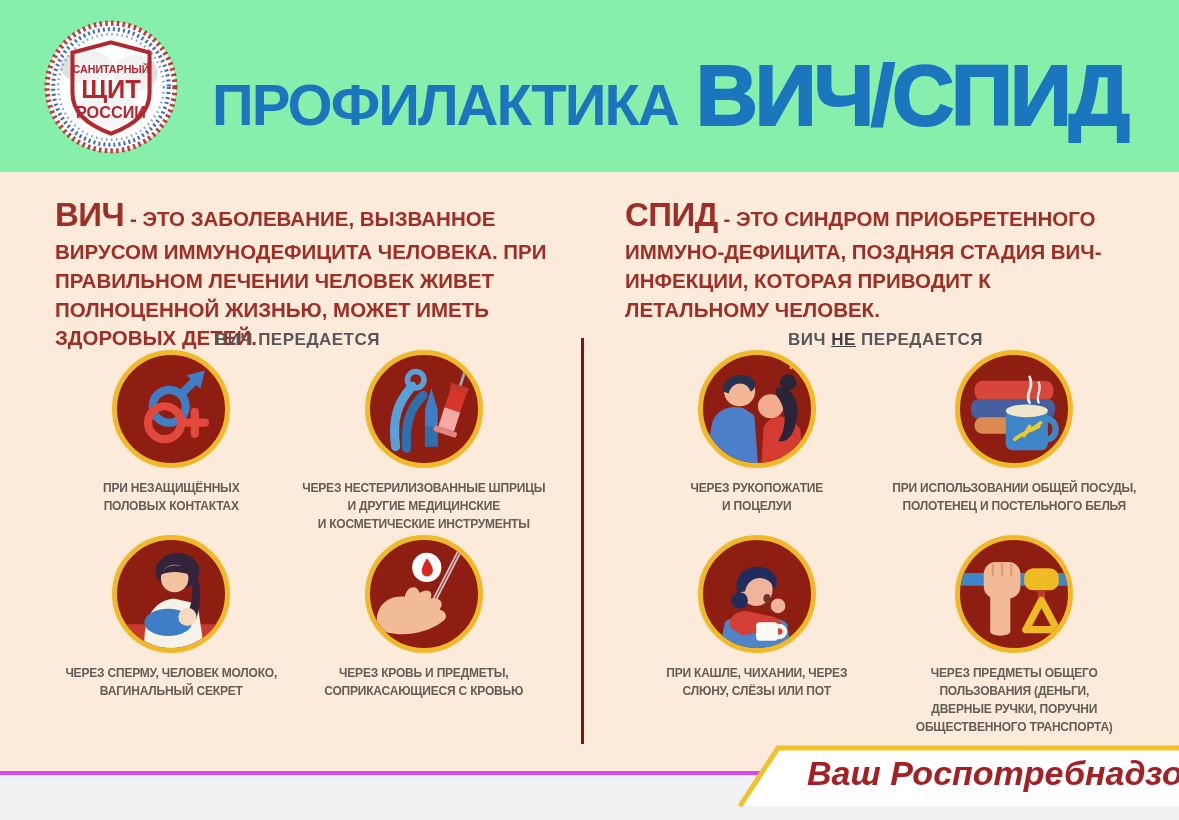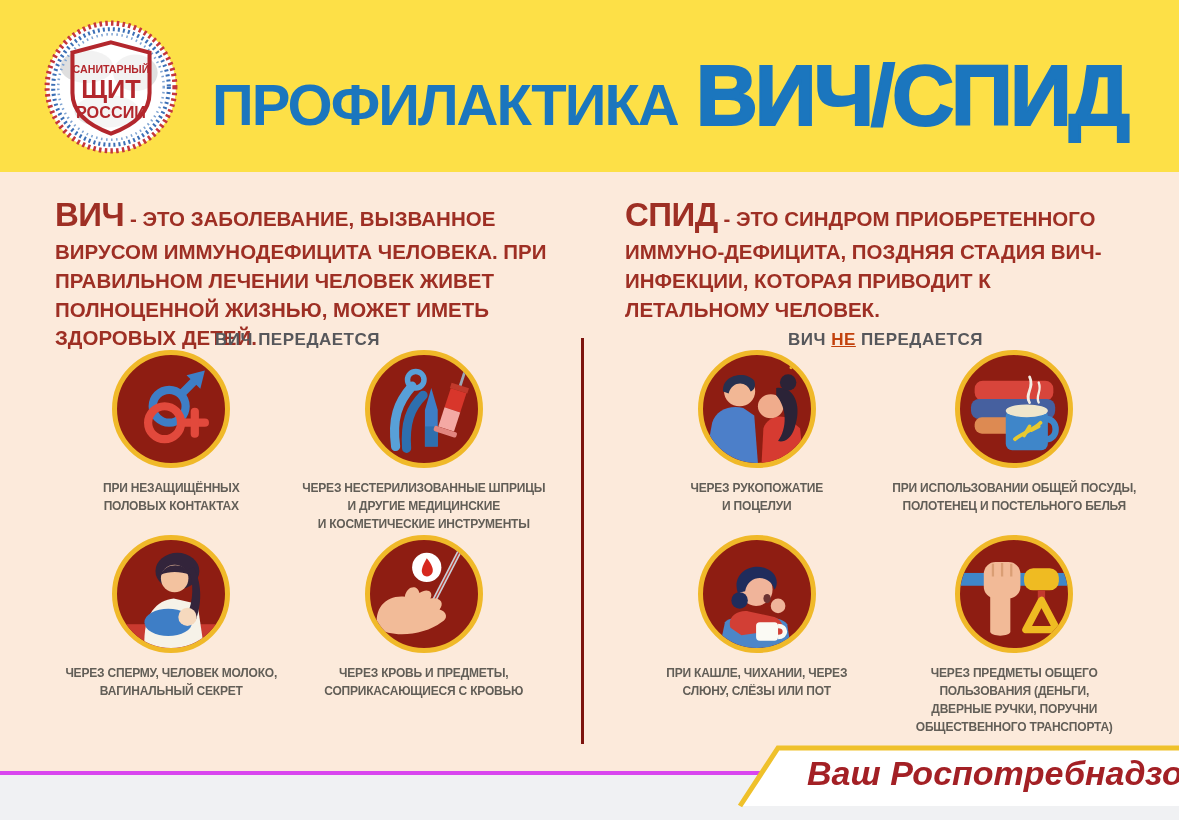--- a/index.html
+++ b/index.html
@@ -1,40 +1,40 @@
 <!DOCTYPE html>
 <html><head>
 <meta charset="utf-8">
 <style>
   * { margin:0; padding:0; box-sizing:border-box; }
   html,body { background:#E8E9EB; }
   body { font-family:"Liberation Sans", sans-serif; }
   .canvas { position:relative; width:1179px; height:820px; background:#F0F1F3; overflow:hidden; }
 
   
-  .header { position:absolute; top:0; left:0; width:1179px; height:172px; background:#fde047; }
+  .header { position:absolute; top:0; left:0; width:1179px; height:172px; background:#86efac; }
   .logo { position:absolute; left:40px; top:16px; width:142px; height:142px; }
   .title { position:absolute; left:212px; top:26px; display:flex; align-items:baseline; gap:18px; white-space:nowrap; }
   .title-reg { font-size:58px; font-weight:700; letter-spacing:-2px; color:#1B76BE; }
   .title-big { font-size:86px; font-weight:700; letter-spacing:-3px; color:#1B76BE;margin-top:20px; -webkit-text-stroke:2.2px #1B76BE; }
 
   
   .panel { position:absolute; top:172px; left:0; width:1179px; height:603px; background:#FCEADB; border-bottom:4px solid #d946ef; }
 
   .defs { position:absolute; top:20px; left:55px; display:flex; }
   .def { color:#9E2F24; font-weight:700; font-size:20.5px; line-height:1.4; }
   .def-hiv { width:512px; margin-right:58px; }
   .def-aids { width:515px; }
   .term { font-size:33px; font-weight:700; letter-spacing:-0.5px; }
 
   .col { position:absolute; top:158px; }
   .col-left { left:45px; width:505px; }
   .col-right { left:628px; width:515px; }
   .col-heading { text-align:center; font-size:17px; font-weight:700; color:#56575B; letter-spacing:0.5px; }
-  .col-heading .ne { color:#c2410c;text-decoration:underline; }
+  .col-heading .ne { color:#404040;text-decoration:underline; }
   .divider { position:absolute; left:581px; top:166px; width:3px; height:406px; background:#7D140E; }
 
   .grid { display:grid; grid-template-columns:1fr 1fr; grid-auto-rows:185px; }
   .cell { display:flex; flex-direction:column; align-items:center; }
   .badge { width:118px; height:118px; border-radius:50%; background:#8E1D12; border:5px solid #F0B929; overflow:hidden; flex:0 0 auto; }
   .badge svg { display:block; width:108px; height:108px; }
   .caption { margin-top:11px; text-align:center; font-size:12px; font-weight:700; letter-spacing:-0.2px; line-height:1.5; color:#625E57; white-space:pre-line; }
 
   
   .footer-band { position:absolute; right:0; top:744px; width:450px; height:76px; z-index:5; }

